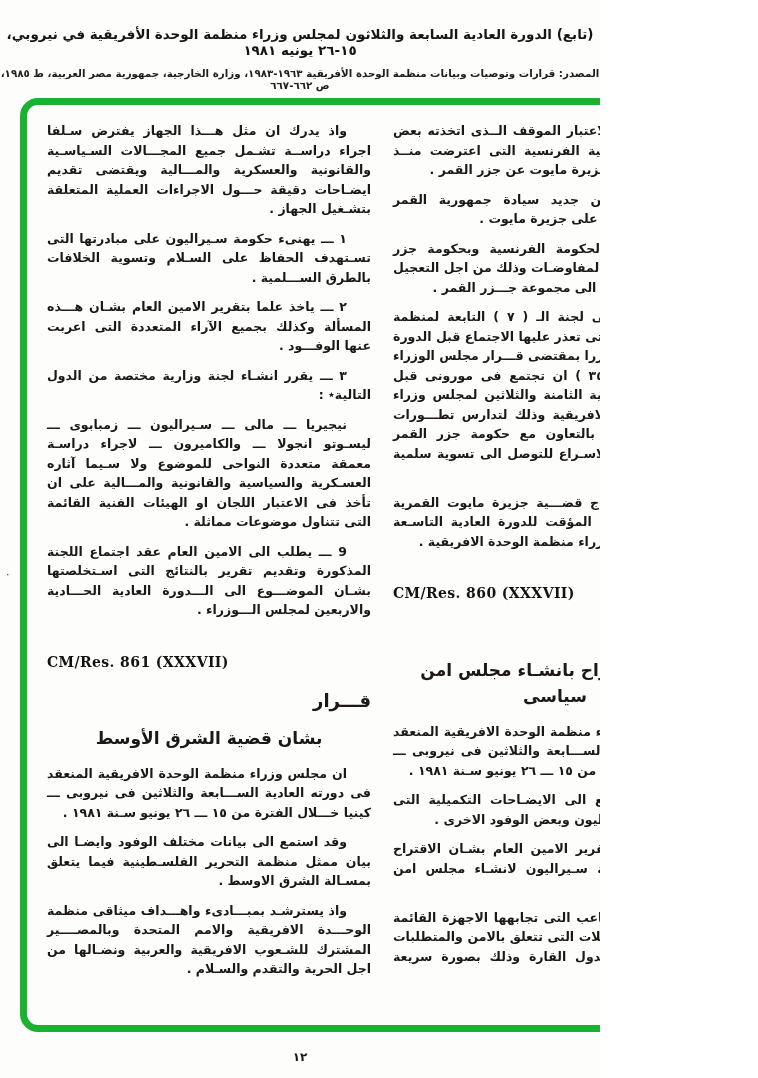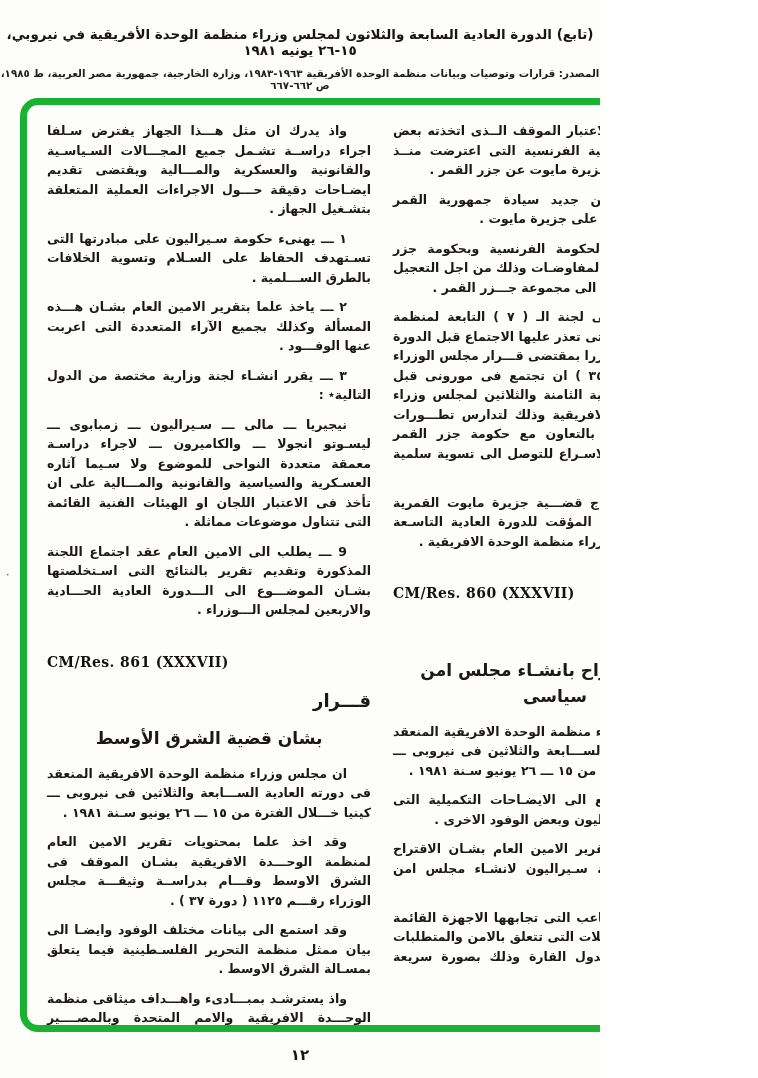--- a/index.html
+++ b/index.html
@@ -38,21 +38,21 @@
     font-family:"DejaVu Serif", serif;
     font-size:14px; font-weight:bold; letter-spacing:0.4px;
     margin:22px 0 4px 0; color:#141210;
   }
   .res-title  { text-indent:0; font-size:18px; margin:10px 0 10px 0; }
   .res-subtitle { text-align:center; text-indent:0; font-size:17px; margin:0 0 12px 0; }
 
   
   .page-number {
     position:absolute; left:0; right:0; bottom:14px;
-    text-align:center; font-size:15px; font-weight:bold;
+    text-align:center; font-size:12px; font-weight:bold;
   }
   .stray-mark { position:absolute; left:6px; top:568px; font-size:11px; color:#333; }
 </style>
 </head>
 <body>
 
 <div class="page">
 
   <header class="header">
     <div class="header-line1">(تابع) الدورة العادية السابعة والثلاثون لمجلس وزراء منظمة الوحدة الأفريقية في نيروبي، ١٥-٢٦ يونيه ١٩٨١</div>
@@ -84,21 +84,20 @@
         <p class="para">واذ يدرك ان مثل هـــذا الجهاز يفترض سـلفا اجراء دراســة تشـمل جميع المجـــالات السـياسـية والقانونية والعسكرية والمـــالية ويقتضى تقديم ايضـاحات دقيقة حـــول الاجراءات العملية المتعلقة بتشـغيل الجهاز .</p>
         <p class="para">١ ـــ يهنىء حكومة سـيراليون على مبادرتها التى تسـتهدف الحفاظ على السـلام وتسوية الخلافات بالطرق الســـلمية .</p>
         <p class="para">٢ ـــ ياخذ علما بتقرير الامين العام بشـان هـــذه المسألة وكذلك بجميع الآراء المتعددة التى اعربت عنها الوفـــود .</p>
         <p class="para">٣ ـــ يقرر انشـاء لجنة وزارية مختصة من الدول التالية٭ :</p>
         <p class="para">نيجيريا ـــ مالى ـــ سـيراليون ـــ زمبابوى ـــ ليسـوتو انجولا ـــ والكاميرون ـــ لاجراء دراسـة معمقة متعددة النواحى للموضوع ولا سـيما آثاره العسـكرية والسياسية والقانونية والمـــالية على ان تأخذ فى الاعتبار اللجان او الهيئات الفنية القائمة التى تتناول موضوعات مماثلة .</p>
         <p class="para">9 ـــ يطلب الى الامين العام عقد اجتماع اللجنة المذكورة وتقديم تقرير بالنتائج التى اسـتخلصتها بشـان الموضـــوع الى الـــدورة العادية الحـــادية والاربعين لمجلس الـــوزراء .</p>
         <p class="ref">CM/Res. 861 (XXXVII)</p>
         <p class="para res-title">قـــرار</p>
         <p class="para res-subtitle">بشان قضية الشرق الأوسط</p>
         <p class="para">ان مجلس وزراء منظمة الوحدة الافريقية المنعقد فى دورته العادية الســـابعة والثلاثين فى نيروبى ـــ كينيا خـــلال الفترة من ١٥ ـــ ٢٦ يونيو سـنة ١٩٨١ .</p>
-        <p class="para">وقد اخذ علما بمحتويات تقرير الامين العام لمنظمة الوحـــدة الافريقية بشـان الموقف فى الشرق الاوسط وقـــام بدراســة وثيقـــة مجلس الوزراء رقـــم ١١٢٥ ( دورة ٣٧ ) .</p>
         <p class="para">وقد استمع الى بيانات مختلف الوفود وايضـا الى بيان ممثل منظمة التحرير الفلسـطينية فيما يتعلق بمسـالة الشرق الاوسط .</p>
         <p class="para">واذ يسترشـد بمبـــادىء واهـــداف ميثاقى منظمة الوحـــدة الافريقية والامم المتحدة وبالمصــــير المشترك للشـعوب الافريقية والعربية ونضـالها من اجل الحرية والتقدم والسـلام .</p>
       </section>
 
     </div>
   </div>
 
   <div class="page-number">١٢</div>
 
 </div>

